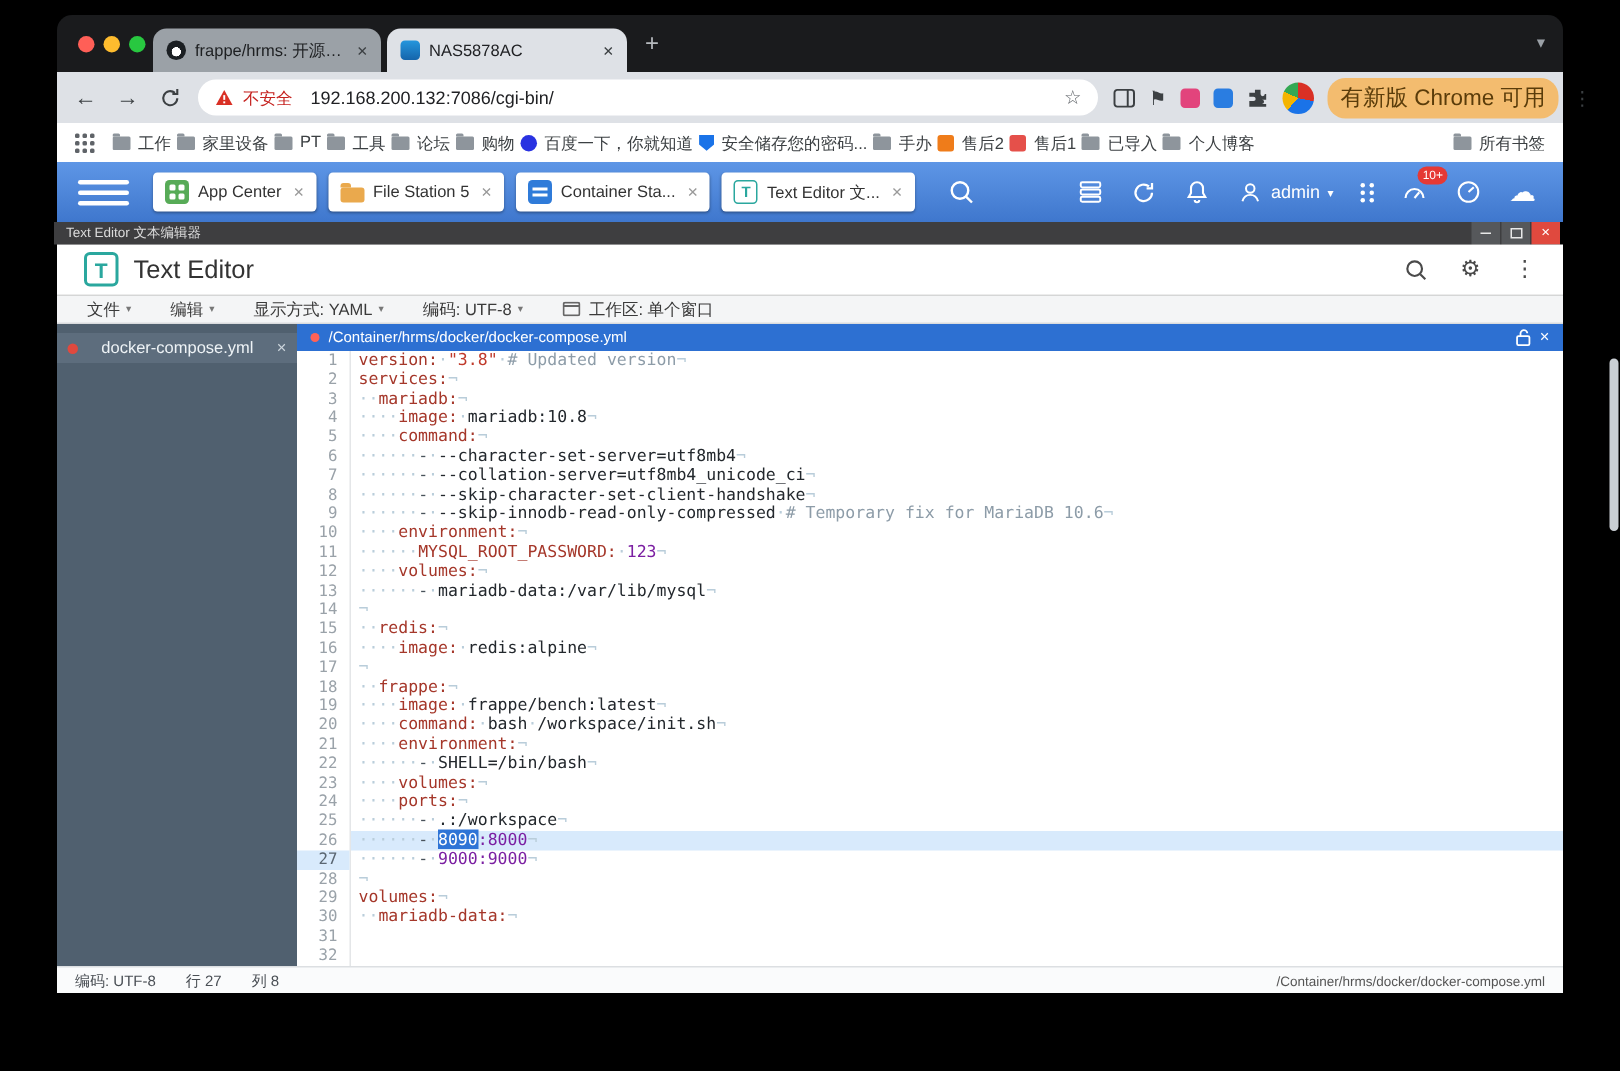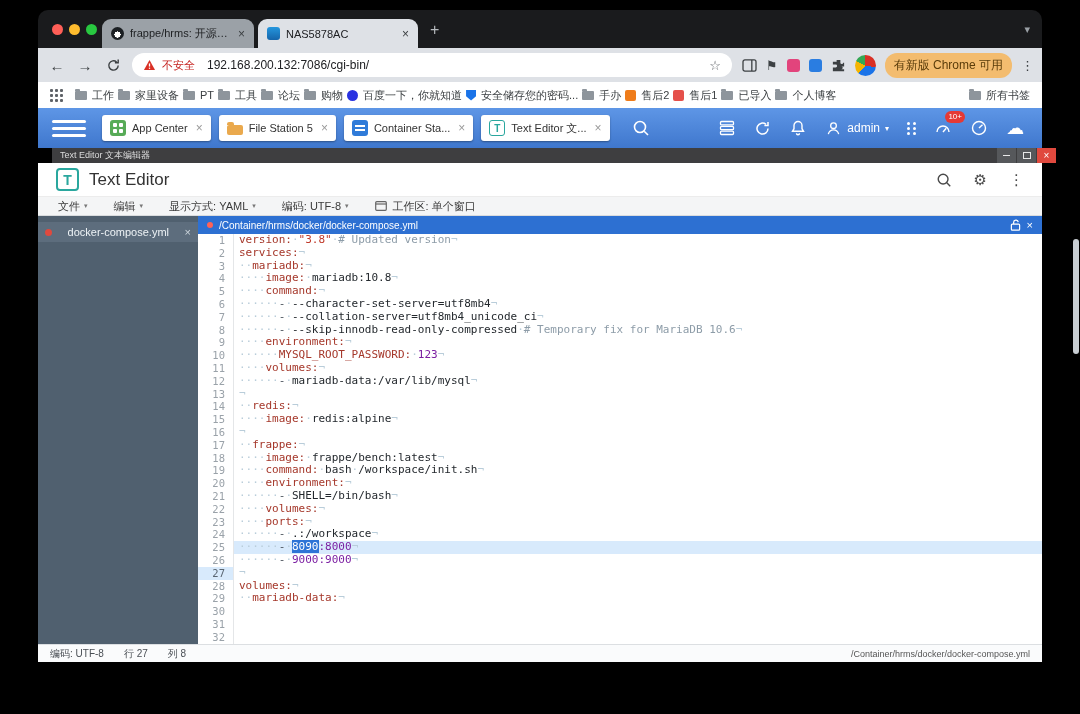--- a/index.html
+++ b/index.html
@@ -28,21 +28,21 @@
   .omnibox{flex:none;width:600px;height:24px;background:#fff;border-radius:12px;display:flex;align-items:center;gap:6px;padding:0 11px;box-sizing:border-box;}
   .notsecure{color:#c5221f;font-size:11px;flex:none;}
   .url{color:#202124;font-size:12px;margin-left:6px;flex:1;white-space:nowrap;overflow:hidden;}
   .star{color:#5f6368;font-size:13px;flex:none;}
   .tb-right{margin-left:auto;display:flex;align-items:center;gap:9px;flex:none;}
   .tb-ic{color:#3c4043;font-size:13px;display:flex;align-items:center;line-height:1;}
   .sq{width:13px;height:13px;border-radius:3px;}
   .sq.pink{background:#e2447c;}
   .sq.blue{background:#2a7de1;}
   .avatar{width:21px;height:21px;border-radius:50%;background:conic-gradient(#d93025 0 28%,#1a73e8 0 62%,#f4b400 0 82%,#34a853 0 100%);}
-  .update-pill{background:var(--update_pill_bg,#f3bc6f);color:var(--update_pill_fg,#5a3c0a);font-size:12px;padding:4px 9px;border-radius:12px;white-space:nowrap;}
+  .update-pill{background:var(--update_pill_bg,#f3bc6f);color:var(--update_pill_fg,#5a3c0a);font-size:15px;padding:4px 9px;border-radius:12px;white-space:nowrap;}
   
   .bookmarks{position:absolute;left:38px;top:82px;width:1004px;height:26px;background:#fff;display:flex;align-items:center;gap:12px;
              padding:0 12px;box-sizing:border-box;font-size:11px;color:#3c4043;}
   .apps-ic{display:grid;grid-template-columns:repeat(3,3px);gap:2px;flex:none;}
   .apps-ic i{width:3px;height:3px;background:#5f6368;border-radius:1px;}
   .bm-list{display:flex;align-items:center;gap:4px;flex:1;min-width:0;overflow:hidden;}
   .bm{display:flex;align-items:center;gap:5px;white-space:nowrap;flex:none;}
   .bm-ic{flex:none;}
   .bm-ic.folder{width:12px;height:9px;background:#8e959c;border-radius:1px;position:relative;}
   .bm-ic.folder::before{content:"";position:absolute;top:-2px;left:0;width:5px;height:2px;background:#8e959c;border-radius:1px 1px 0 0;}
@@ -74,21 +74,21 @@
   .tk-search{margin-left:10px;flex:none;display:flex;}
   .tk-right{margin-left:auto;display:flex;align-items:center;gap:18px;padding-right:4px;flex:none;}
   .tk-ic{display:flex;align-items:center;position:relative;color:#fff;line-height:1;}
   .badge{position:absolute;top:-8px;right:-13px;background:#e53935;color:#fff;font-size:8px;line-height:1;padding:2px 3px;border-radius:7px;font-style:normal;}
   .tk-user{display:flex;align-items:center;gap:5px;color:#fff;font-size:12px;}
   .caret-w{font-size:8px;}
   .cloud{font-size:18px;color:#fff;}
   .dots6{display:grid;grid-template-columns:repeat(2,3px);gap:2px 3px;}
   .dots6 i{width:3px;height:3px;background:#fff;border-radius:50%;}
   
-  .win-titlebar{position:absolute;left:52px;top:148px;width:1004px;height:15px;background:var(--titlebar_bg,#3e3e40);display:flex;align-items:center;padding-left:8px;box-sizing:border-box;}
+  .win-titlebar{position:absolute;left:36px;top:148px;width:1004px;height:15px;background:var(--titlebar_bg,#3e3e40);display:flex;align-items:center;padding-left:8px;box-sizing:border-box;}
   .wt-label{color:#dcdcdc;font-size:9px;}
   .wbtn{width:19px;height:15px;display:flex;align-items:center;justify-content:center;flex:none;}
   .wbtn.min{margin-left:auto;background:#56585b;}
   .wbtn.max{background:#56585b;margin-left:1px;}
   .wbtn .bar{width:7px;height:1.5px;background:#e8e8e8;}
   .wbtn .box{width:6px;height:5px;border:1.2px solid #e8e8e8;}
   .wbtn.close{background:var(--close_red,#e0493e);color:#fff;font-size:10px;margin-left:1px;}
   .app-header{position:absolute;left:38px;top:163px;width:1004px;height:34px;background:#fff;border-bottom:1px solid #ececec;
               display:flex;align-items:center;padding:0 18px;box-sizing:border-box;}
   .logo{width:23px;height:23px;border:2px solid var(--teal,#2aa79e);border-radius:4px;display:flex;align-items:center;justify-content:center;
@@ -472,20 +472,21 @@
         <div class="gut-ln">32</div>
       </div>
     <div class="codecol">
         <div class="code-line"><span class="t-key">version:</span><span class="t-ws">·</span><span class="t-str">"3.8"</span><span class="t-ws">·</span><span class="t-cmt"># Updated version</span><span class="t-eol">¬</span></div>
         <div class="code-line"><span class="t-key">services:</span><span class="t-eol">¬</span></div>
         <div class="code-line"><span class="t-ws">··</span><span class="t-key">mariadb:</span><span class="t-eol">¬</span></div>
         <div class="code-line"><span class="t-ws">····</span><span class="t-key">image:</span><span class="t-ws">·</span><span class="t-txt">mariadb:10.8</span><span class="t-eol">¬</span></div>
         <div class="code-line"><span class="t-ws">····</span><span class="t-key">command:</span><span class="t-eol">¬</span></div>
         <div class="code-line"><span class="t-ws">······</span><span class="t-meta">-</span><span class="t-ws">·</span><span class="t-txt">--character-set-server=utf8mb4</span><span class="t-eol">¬</span></div>
         <div class="code-line"><span class="t-ws">······</span><span class="t-meta">-</span><span class="t-ws">·</span><span class="t-txt">--collation-server=utf8mb4_unicode_ci</span><span class="t-eol">¬</span></div>
+        <div class="code-line"><span class="t-ws">······</span><span class="t-meta">-</span><span class="t-ws">·</span><span class="t-txt">--skip-character-set-client-handshake</span><span class="t-eol">¬</span></div>
         <div class="code-line"><span class="t-ws">······</span><span class="t-meta">-</span><span class="t-ws">·</span><span class="t-txt">--skip-innodb-read-only-compressed</span><span class="t-ws">·</span><span class="t-cmt"># Temporary fix for MariaDB 10.6</span><span class="t-eol">¬</span></div>
         <div class="code-line"><span class="t-ws">····</span><span class="t-key">environment:</span><span class="t-eol">¬</span></div>
         <div class="code-line"><span class="t-ws">······</span><span class="t-key">MYSQL_ROOT_PASSWORD:</span><span class="t-ws">·</span><span class="t-num">123</span><span class="t-eol">¬</span></div>
         <div class="code-line"><span class="t-ws">····</span><span class="t-key">volumes:</span><span class="t-eol">¬</span></div>
         <div class="code-line"><span class="t-ws">······</span><span class="t-meta">-</span><span class="t-ws">·</span><span class="t-txt">mariadb-data:/var/lib/mysql</span><span class="t-eol">¬</span></div>
         <div class="code-line"><span class="t-eol">¬</span></div>
         <div class="code-line"><span class="t-ws">··</span><span class="t-key">redis:</span><span class="t-eol">¬</span></div>
         <div class="code-line"><span class="t-ws">····</span><span class="t-key">image:</span><span class="t-ws">·</span><span class="t-txt">redis:alpine</span><span class="t-eol">¬</span></div>
         <div class="code-line"><span class="t-eol">¬</span></div>
         <div class="code-line"><span class="t-ws">··</span><span class="t-key">frappe:</span><span class="t-eol">¬</span></div>

